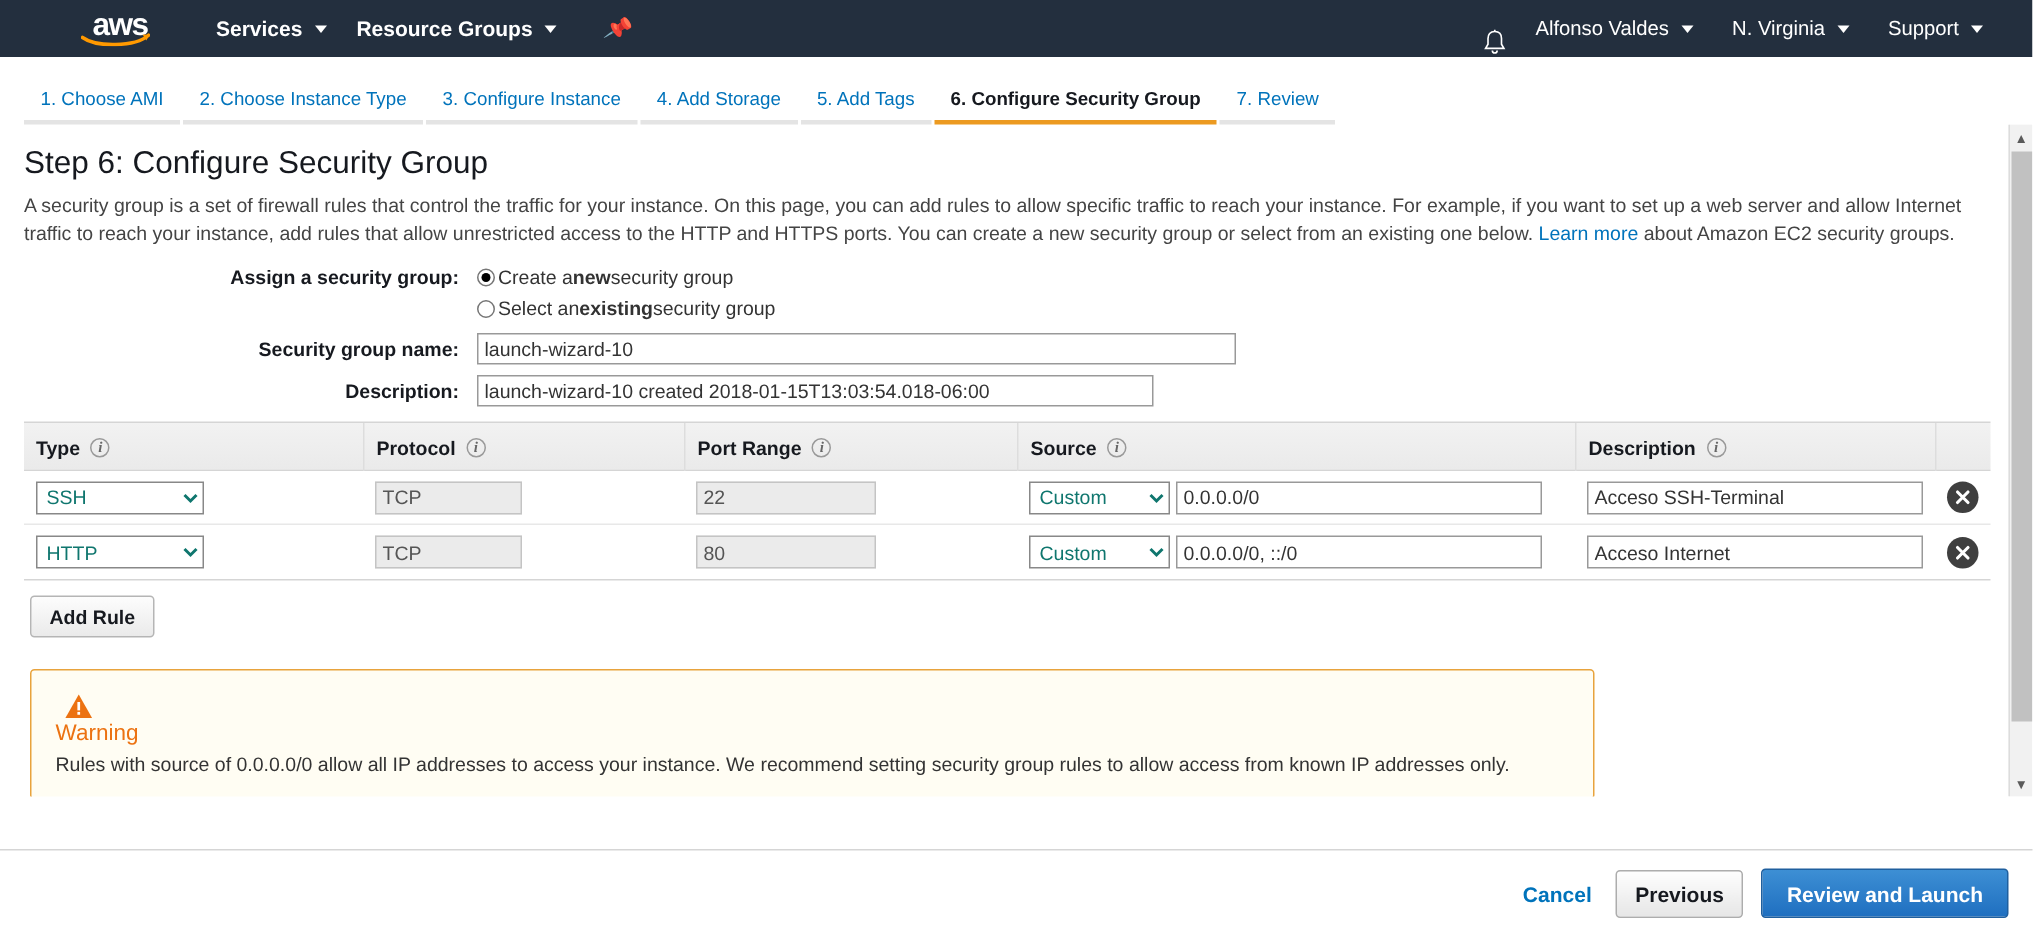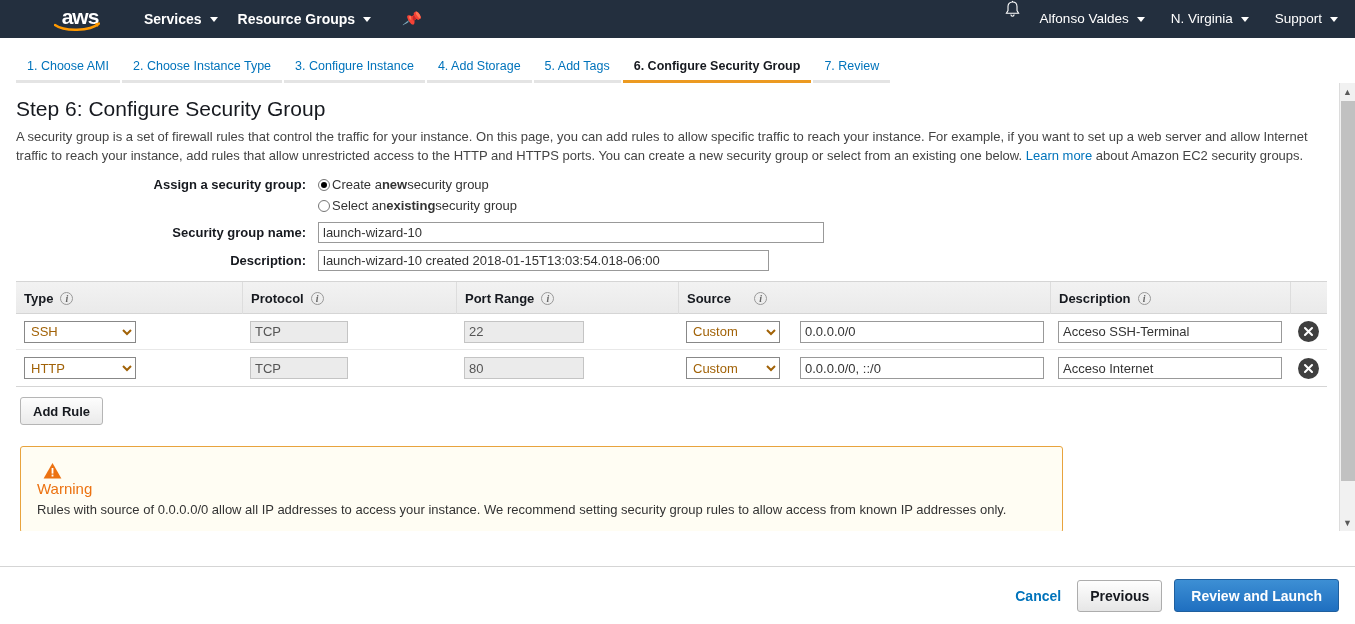--- a/index.html
+++ b/index.html
@@ -62,23 +62,23 @@
   }
   .pin-icon {
     margin-left: 22px;
     color: #ffffff;
     font-size: 15px;
     cursor: pointer;
     transform: rotate(12deg);
   }
   .nav-right {
     position: absolute;
-    right: 4px; top: 0;
+    right: 20px; top: 0;
     height: 38px;
-    display: flex; align-items: flex-start;
+    display: flex; align-items: flex-end;
   }
   .nav-right .nav-item { font-weight: normal; font-size: 13.5px; padding: 0 13px; }
   .bell { margin-right: 6px; cursor: pointer; display: flex; align-items: center; }
 
   
   #tabs {
     height: 32px;
     display: flex;
     align-items: flex-end;
     padding-left: 16px;
@@ -209,31 +209,31 @@
     align-items: center;
     height: 36px;
     border-bottom: 1px solid #e8e8e8;
   }
   .trow:last-child { border-bottom: none; }
   .td { display: flex; align-items: center; padding-left: 8px; }
 
   .col-type   { width: 226px; }
   .col-proto  { width: 214px; }
   .col-port   { width: 222px; }
-  .col-source { width: 372px; gap: 16px; }
+  .col-source { width: 372px; }
   .col-desc   { width: 240px; }
   .col-del    { width: 37px; justify-content: center; padding-left: 0; }
 
   select.cell-select {
     height: 22px;
     font-size: 13px;
     font-family: "Liberation Sans", sans-serif;
     border: 1px solid #888888;
     background: #ffffff;
-    color: #a16207;
+    color: #0f766e;
     padding: 1px 2px;
     outline: none;
   }
   #type-select-0, #type-select-1 { width: 112px; }
   .src-select { width: 94px; }
 
   input.cell-input {
     height: 22px;
     font-size: 13px;
     font-family: "Liberation Sans", sans-serif;

